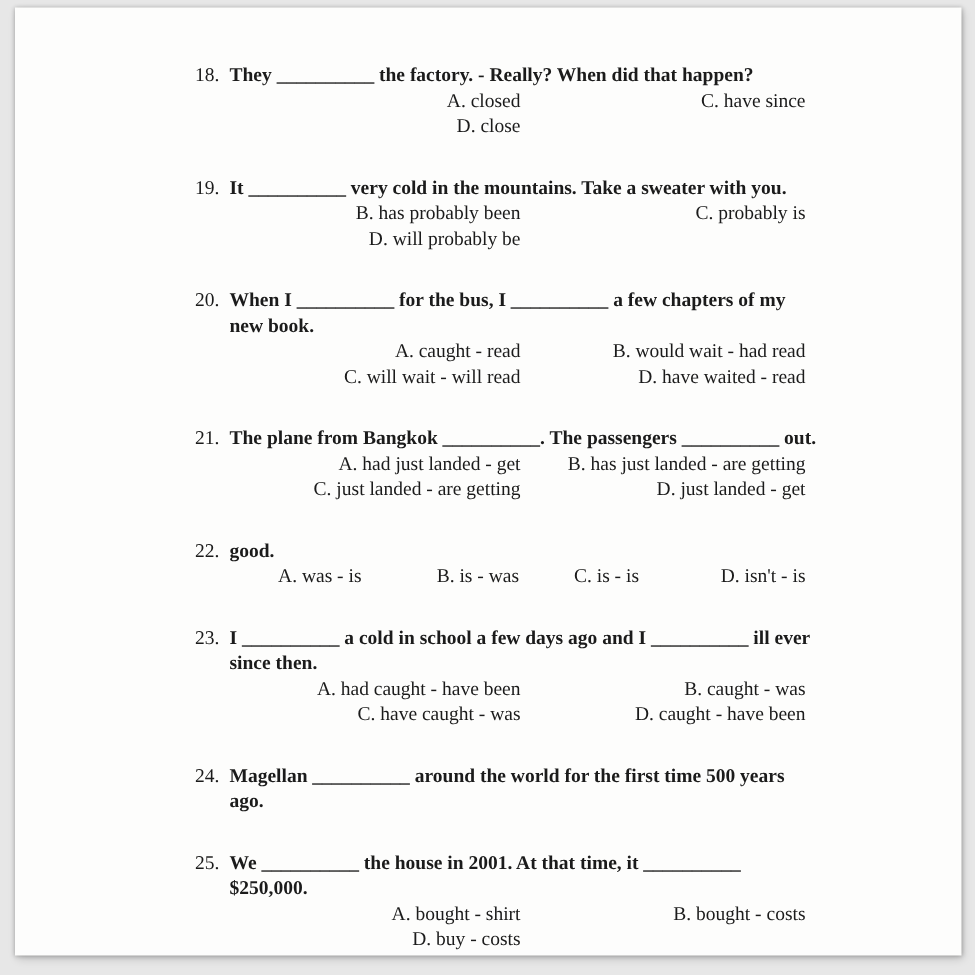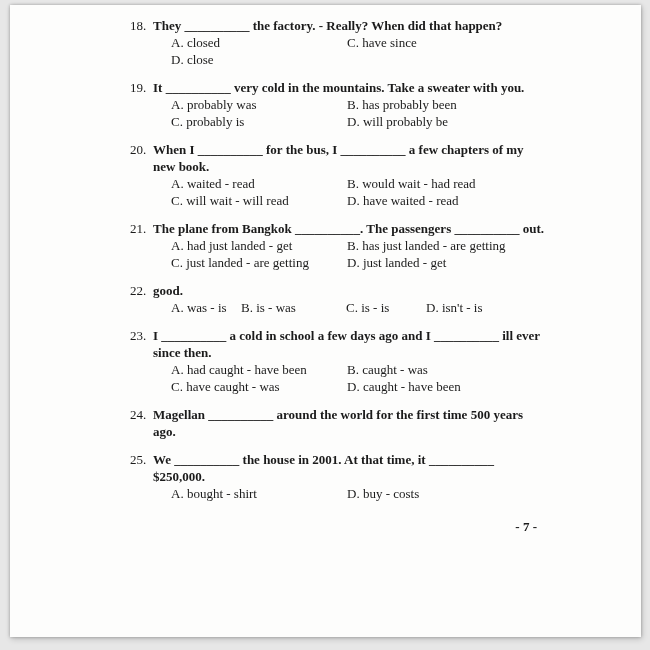--- a/index.html
+++ b/index.html
@@ -22,26 +22,26 @@
   }
   .content {
     position: absolute;
     left: 120px;
     top: 12px;
     right: 104px;
     color: #1b1b1b;
     font-size: 13px;
     line-height: 17px;
   }
-  .question { margin-bottom: 11px; }
+  .question { margin-bottom: 11px; margin-top: 24px; }
   .q-row { display: flex; }
   .q-num { flex: 0 0 23px; }
   .q-body { flex: 1; min-width: 0; }
   .stem-line { white-space: nowrap; font-weight: bold; }
-  .options { padding-left: 18px; }
+  .options { padding-left: 18px; text-align: right; }
   .options.two-col { display: grid; grid-template-columns: 176px 1fr; }
   .options.one-row { display: grid; grid-template-columns: 70px 105px 80px 1fr; }
   .opt { white-space: nowrap; }
   .page-number {
     font-weight: bold;
     text-align: right;
     margin-top: 16px;
   }
 </style>
 </head>
@@ -63,37 +63,36 @@
         </div>
       </div>
     </div>
 
     <div class="question">
       <div class="q-row">
         <span class="q-num">19.</span>
         <div class="q-body">
           <div class="stem-line">It __________ very cold in the mountains. Take a sweater with you.</div>
           <div class="options two-col">
-            <span class="opt">A. probably was</span>
             <span class="opt">B. has probably been</span>
             <span class="opt">C. probably is</span>
             <span class="opt">D. will probably be</span>
           </div>
         </div>
       </div>
     </div>
 
     <div class="question">
       <div class="q-row">
         <span class="q-num">20.</span>
         <div class="q-body">
           <div class="stem-line">When I __________ for the bus, I __________ a few chapters of my</div>
           <div class="stem-line">new book.</div>
           <div class="options two-col">
-            <span class="opt">A. waited - read</span>
+            <span class="opt">A. caught - read</span>
             <span class="opt">B. would wait - had read</span>
             <span class="opt">C. will wait - will read</span>
             <span class="opt">D. have waited - read</span>
           </div>
         </div>
       </div>
     </div>
 
     <div class="question">
       <div class="q-row">
@@ -152,20 +151,21 @@
     </div>
 
     <div class="question">
       <div class="q-row">
         <span class="q-num">25.</span>
         <div class="q-body">
           <div class="stem-line">We __________ the house in 2001. At that time, it __________</div>
           <div class="stem-line">$250,000.</div>
           <div class="options two-col">
             <span class="opt">A. bought - shirt</span>
+            <span class="opt">B. bought - costs</span>
             <span class="opt">D. buy - costs</span>
           </div>
         </div>
       </div>
     </div>
 
     <div class="page-number">- 7 -</div>
 
   </div>
 </div>

